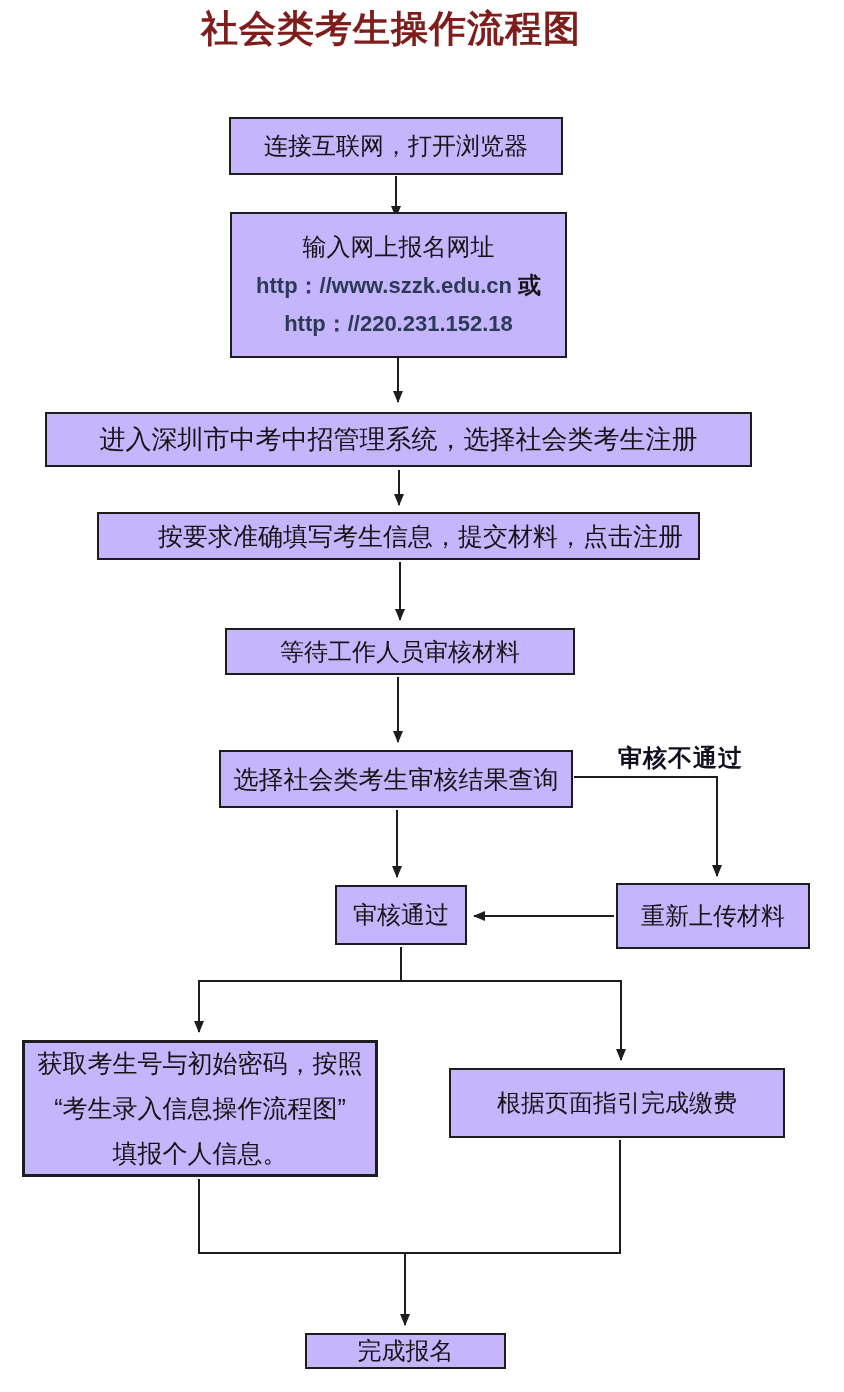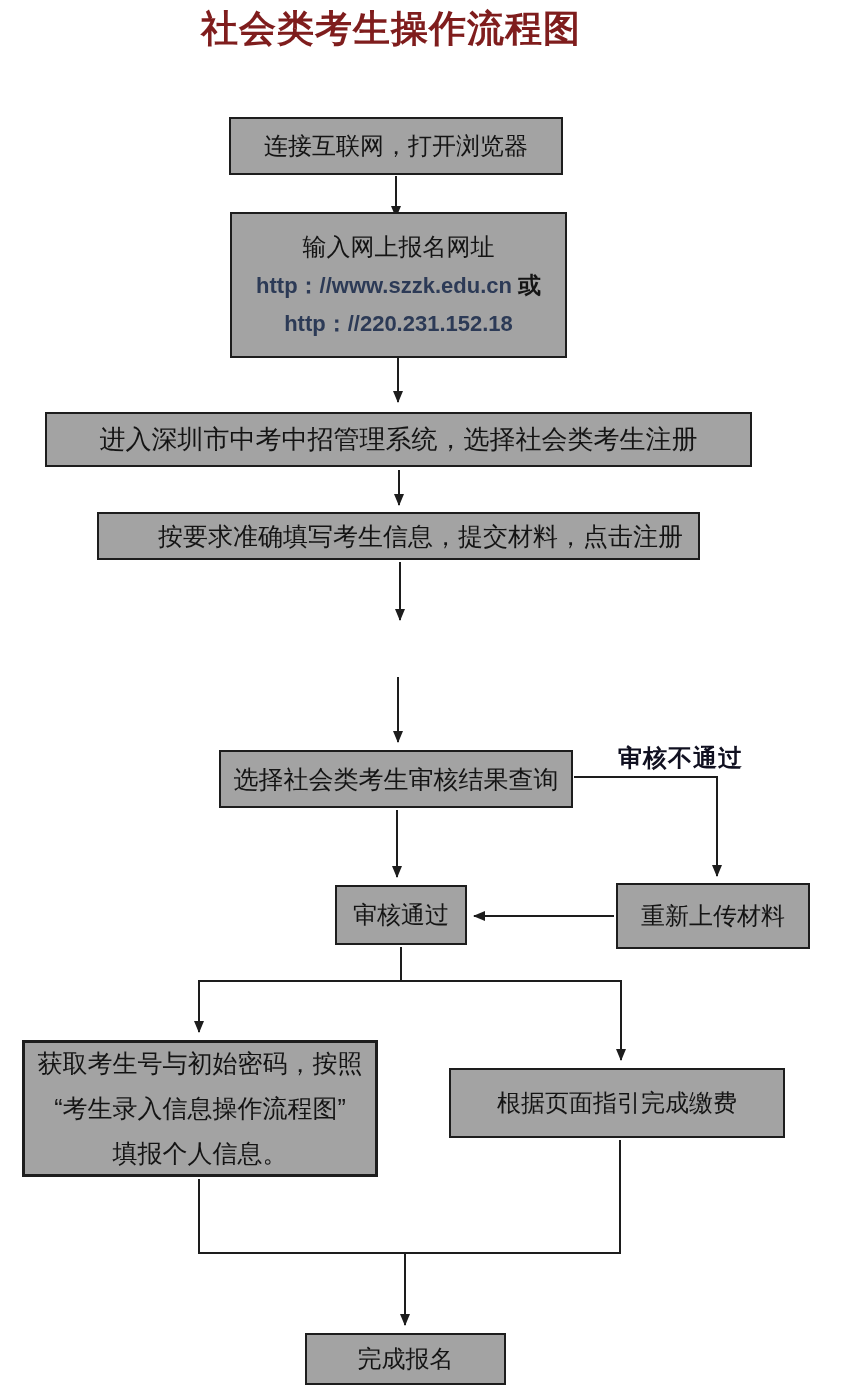--- a/index.html
+++ b/index.html
@@ -7,21 +7,21 @@
     width:844px;height:1392px;position:relative;overflow:hidden;
     font-family:"Liberation Sans","DejaVu Sans",sans-serif;color:#111;
   }
   .canvas{position:absolute;inset:0;width:844px;height:1392px;background:#fff;}
   .title{
     position:absolute;left:0;top:4px;width:782px;margin:0;
     text-align:center;font-size:37px;font-weight:700;color:#7f1d1d;letter-spacing:1px;
   }
   svg.edges{position:absolute;left:0;top:0;width:844px;height:1392px;pointer-events:none;}
   .node{
-    position:absolute;box-sizing:border-box;background:#a3a3a3;border:2px solid #1d1d1d;
+    position:absolute;box-sizing:border-box;background:#c4b5fd;border:2px solid #1d1d1d;
     display:flex;flex-direction:column;justify-content:center;
     text-align:center;font-size:24px;line-height:1.3;color:#141414;
   }
   .node .ln{display:block;white-space:nowrap;}
   .node-system{font-size:26px;}
   .node-fill{font-size:25px;}
   .node-query{font-size:25px;}
   .node-getid{font-size:25px;line-height:45px;border-width:3px;}
   .url-line{font-weight:700;font-size:22px;color:#2c3a56;white-space:nowrap;margin-top:9px;}
   .url-or{color:#141414;font-weight:700;font-size:23px;margin-left:6px;}
@@ -74,20 +74,23 @@
   </div>
 
   <div class="node node-system" style="left:45px;top:412px;width:707px;height:55px;">
     <span class="ln">进入深圳市中考中招管理系统，选择社会类考生注册</span>
   </div>
 
   <div class="node node-fill" style="left:97px;top:512px;width:603px;height:48px;padding-left:44px;">
     <span class="ln">按要求准确填写考生信息，提交材料，点击注册</span>
   </div>
 
+  <div class="node" style="left:225px;top:628px;width:350px;height:47px;">
+    <span class="ln">等待工作人员审核材料</span>
+  </div>
 
   <div class="node node-query" style="left:219px;top:750px;width:354px;height:58px;">
     <span class="ln">选择社会类考生审核结果查询</span>
   </div>
 
   <div class="node" style="left:335px;top:885px;width:132px;height:60px;">
     <span class="ln">审核通过</span>
   </div>
 
   <div class="node" style="left:616px;top:883px;width:194px;height:66px;">
@@ -97,19 +100,19 @@
   <div class="node node-getid" style="left:22px;top:1040px;width:356px;height:137px;">
     <span class="ln">获取考生号与初始密码，按照</span>
     <span class="ln">“考生录入信息操作流程图”</span>
     <span class="ln">填报个人信息。</span>
   </div>
 
   <div class="node" style="left:449px;top:1068px;width:336px;height:70px;">
     <span class="ln">根据页面指引完成缴费</span>
   </div>
 
-  <div class="node" style="left:305px;top:1333px;width:201px;height:52px;">
+  <div class="node" style="left:305px;top:1333px;width:201px;height:36px;">
     <span class="ln">完成报名</span>
   </div>
 
   <div class="edge-label">审核不通过</div>
 
 </div>
 
 </body></html>

